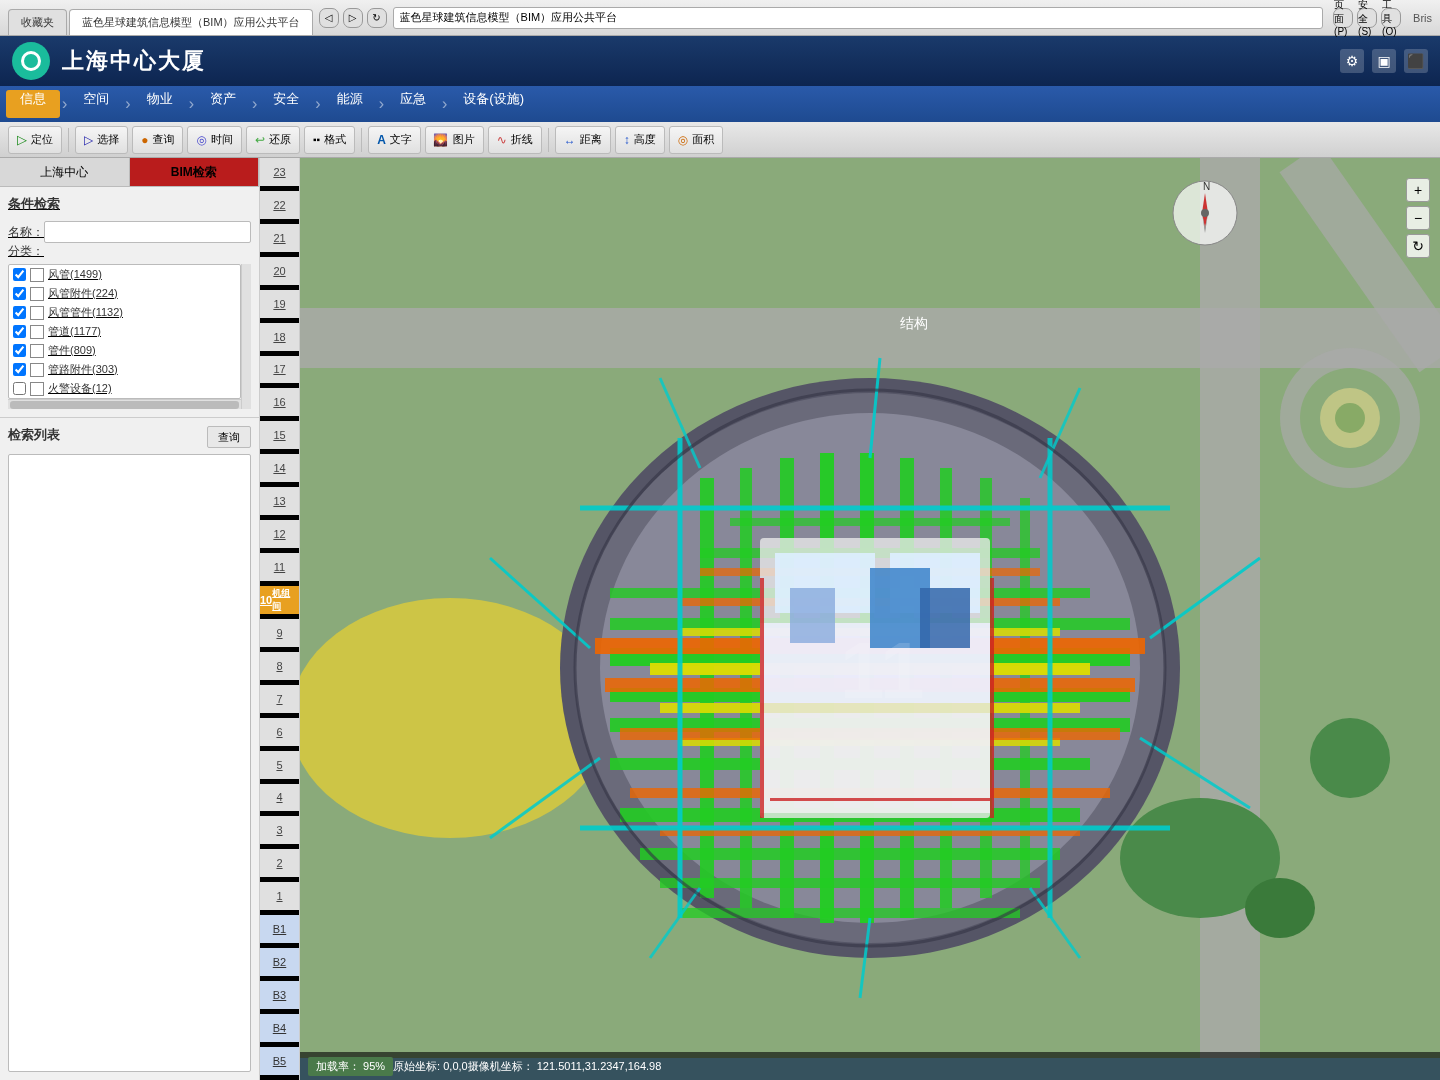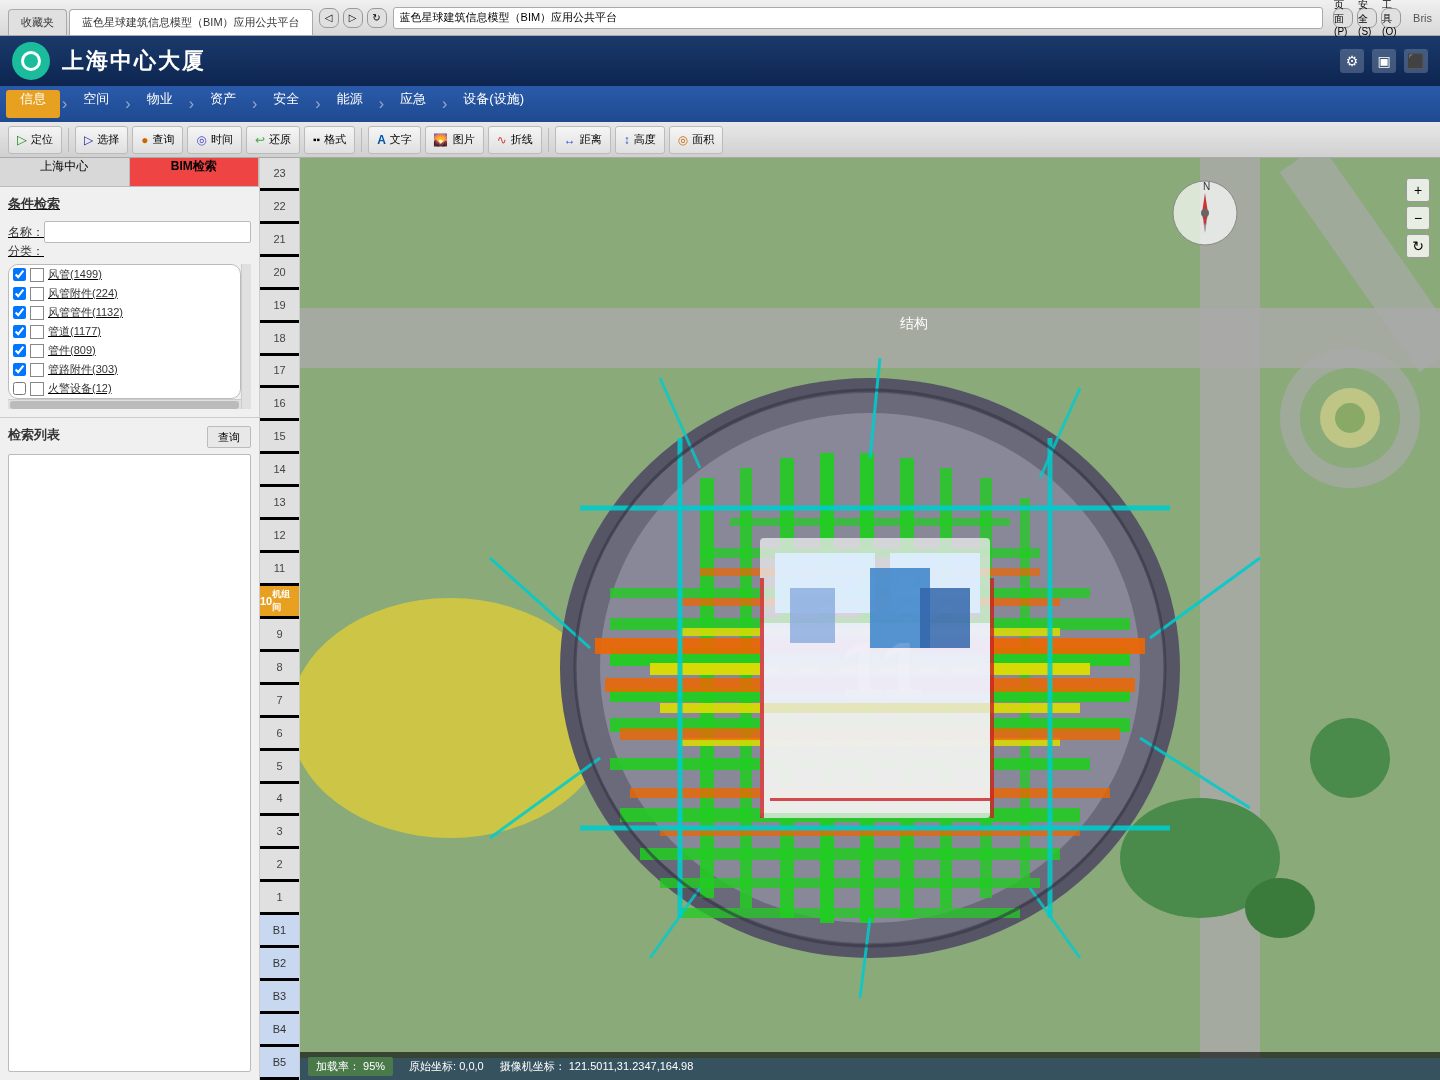--- a/index.html
+++ b/index.html
@@ -32,50 +32,50 @@
     #toolbar { width: 100%; height: 36px; background: linear-gradient(to bottom, #e8e8e8, #d0d0d0); border-bottom: 1px solid #aaa; display: flex; align-items: center; padding: 0 8px; gap: 4px; }
     .toolbar-btn { height: 28px; padding: 0 8px; background: linear-gradient(to bottom, #f5f5f5, #e0e0e0); border: 1px solid #bbb; border-radius: 3px; cursor: pointer; display: flex; align-items: center; gap: 4px; font-size: 11px; white-space: nowrap; }
     .toolbar-sep { width: 1px; height: 24px; background: #bbb; margin: 0 2px; }
 
     
     #main { display: flex; width: 100%; height: calc(1080px - 36px - 50px - 36px - 36px); }
 
     
     #sidebar { width: 260px; min-width: 260px; background: #f0f0f0; border-right: 1px solid #ccc; display: flex; flex-direction: column; }
     #sidebar-tabs { display: flex; background: #d8d8d8; border-bottom: 1px solid #bbb; }
-    .sidebar-tab { flex: 1; height: 28px; display: flex; align-items: flex-start; justify-content: center; font-size: 12px; cursor: pointer; border-right: 1px solid #bbb; }
-    .sidebar-tab.active { background: #ef4444; font-weight: bold; }
+    .sidebar-tab { flex: 1; height: 28px; display: flex; align-items: center; justify-content: center; font-size: 12px; cursor: pointer; border-right: 1px solid #bbb; }
+    .sidebar-tab.active { background: #b91c1c; font-weight: bold; }
     #sidebar-content { flex: 1; overflow: hidden; display: flex; flex-direction: column; }
     #search-panel { padding: 8px; border-bottom: 1px solid #ccc; text-decoration: underline; }
     #search-panel-title { font-size: 13px; font-weight: bold; margin-bottom: 8px; color: #333; }
     .form-row { display: flex; align-items: center; }
     .form-label { width: 36px; font-size: 12px; color: #333; }
     .form-input { flex: 1; height: 22px; border: 1px solid #bbb; border-radius: 2px; padding: 0 4px; font-size: 11px; }
     #category-label { font-size: 12px; color: #333; margin-bottom: 4px; }
-    #category-list { background: #fff; border: 1px solid #bbb; border-radius: 10px; overflow-y: auto; max-height: 160px; }
+    #category-list { background: #fff; border: 1px solid #bbb; border-radius: 2px; overflow-y: auto; max-height: 160px; }
     .category-item { display: flex; align-items: center; padding: 2px 4px; font-size: 11px; color: #333; cursor: pointer; }
     .cat-cb { margin-right: 4px; }
     .cat-icon { width: 14px; height: 14px; border: 1px solid #888; margin-right: 4px; background: #fff; }
     #scroll-indicator { width: 10px; background: #e0e0e0; border-left: 1px solid #ccc; }
     #result-panel { padding: 8px; flex: 1; display: flex; flex-direction: column; }
     #result-header { display: flex; justify-content: space-between; align-items: flex-start; margin-bottom: 6px; }
     #result-title { font-size: 13px; font-weight: bold; color: #333; }
     #result-query-btn { height: 22px; padding: 0 10px; background: #e8e8e8; border: 1px solid #bbb; border-radius: 2px; font-size: 11px; cursor: pointer; }
     #result-list { flex: 1; background: #fff; border: 1px solid #bbb; border-radius: 2px; min-height: 180px; }
 
     
     #floor-numbers { width: 40px; background: #e0e0e0; border-right: 1px solid #ccc; display: flex; flex-direction: column; overflow: hidden; }
-    .floor-num { height: 36px; display: flex; align-items: center; justify-content: center; font-size: 11px; color: #444; border-bottom: 3px solid #000000; cursor: pointer; }
+    .floor-num { height: 36px; display: flex; align-items: center; justify-content: center; font-size: 11px; color: #444; border-bottom: 5px solid #000000; cursor: pointer; text-decoration: underline; }
     .floor-num.active { background: #e8a020; color: #fff; font-weight: bold; }
     .floor-num.special { background: #c8d8f0; color: #333; }
 
     
     #view-area { flex: 1; position: relative; overflow: hidden; background: #87ceeb; }
     
-    #status-bar { position: absolute; bottom: 0; left: 0; right: 0; height: 28px; background: rgba(0,0,0,0.6); display: flex; align-items: center; padding: 0 8px; gap: 16px; color: #fff; font-size: 11px; }
+    #status-bar { position: absolute; bottom: 0; left: 0; right: 0; height: 28px; background: rgba(0,0,0,0.6); display: flex; align-items: center; padding: 0 8px; color: #fff; font-size: 11px; }
     #status-loading { background: #4a7a4a; padding: 2px 8px; border-radius: 2px; }
 
     
     #compass { position: absolute; right: 200px; top: 20px; width: 70px; height: 70px; }
 
     
     #mini-controls { position: absolute; right: 10px; top: 20px; display: flex; flex-direction: column; gap: 4px; }
     .mini-btn { width: 24px; height: 24px; background: rgba(255,255,255,0.8); border: 1px solid #999; border-radius: 3px; display: flex; align-items: center; justify-content: center; font-size: 14px; cursor: pointer; }
 
     

